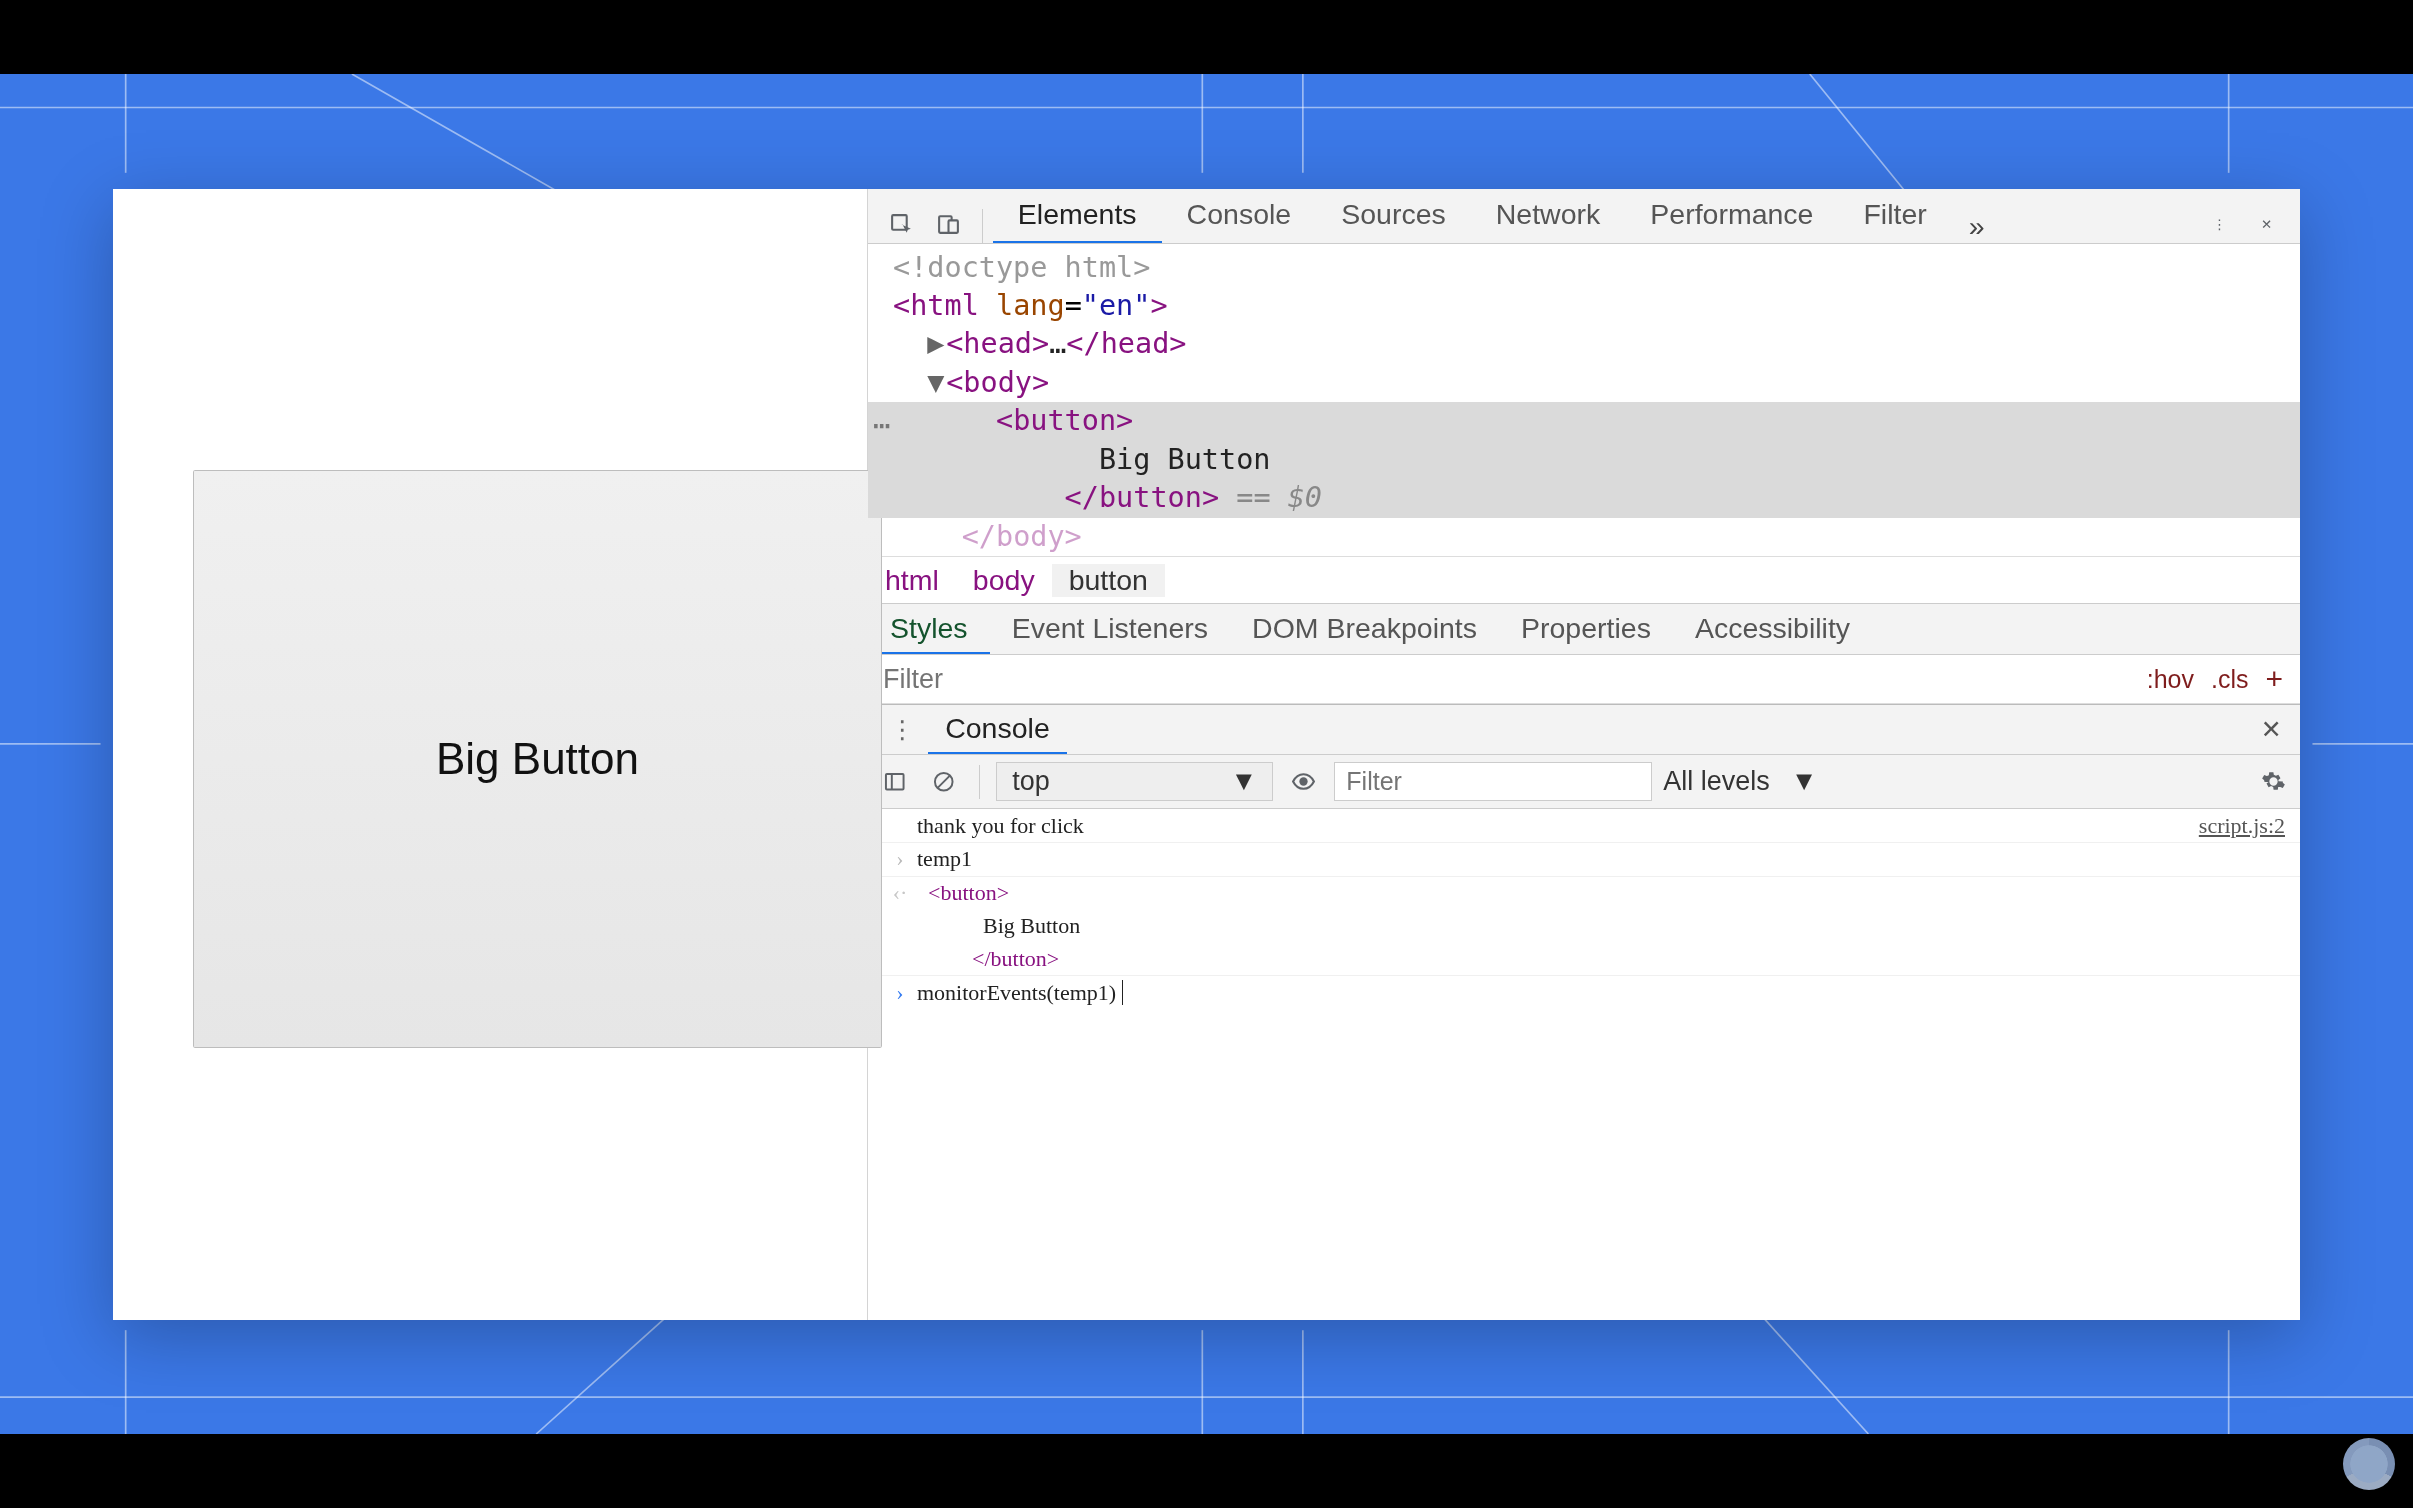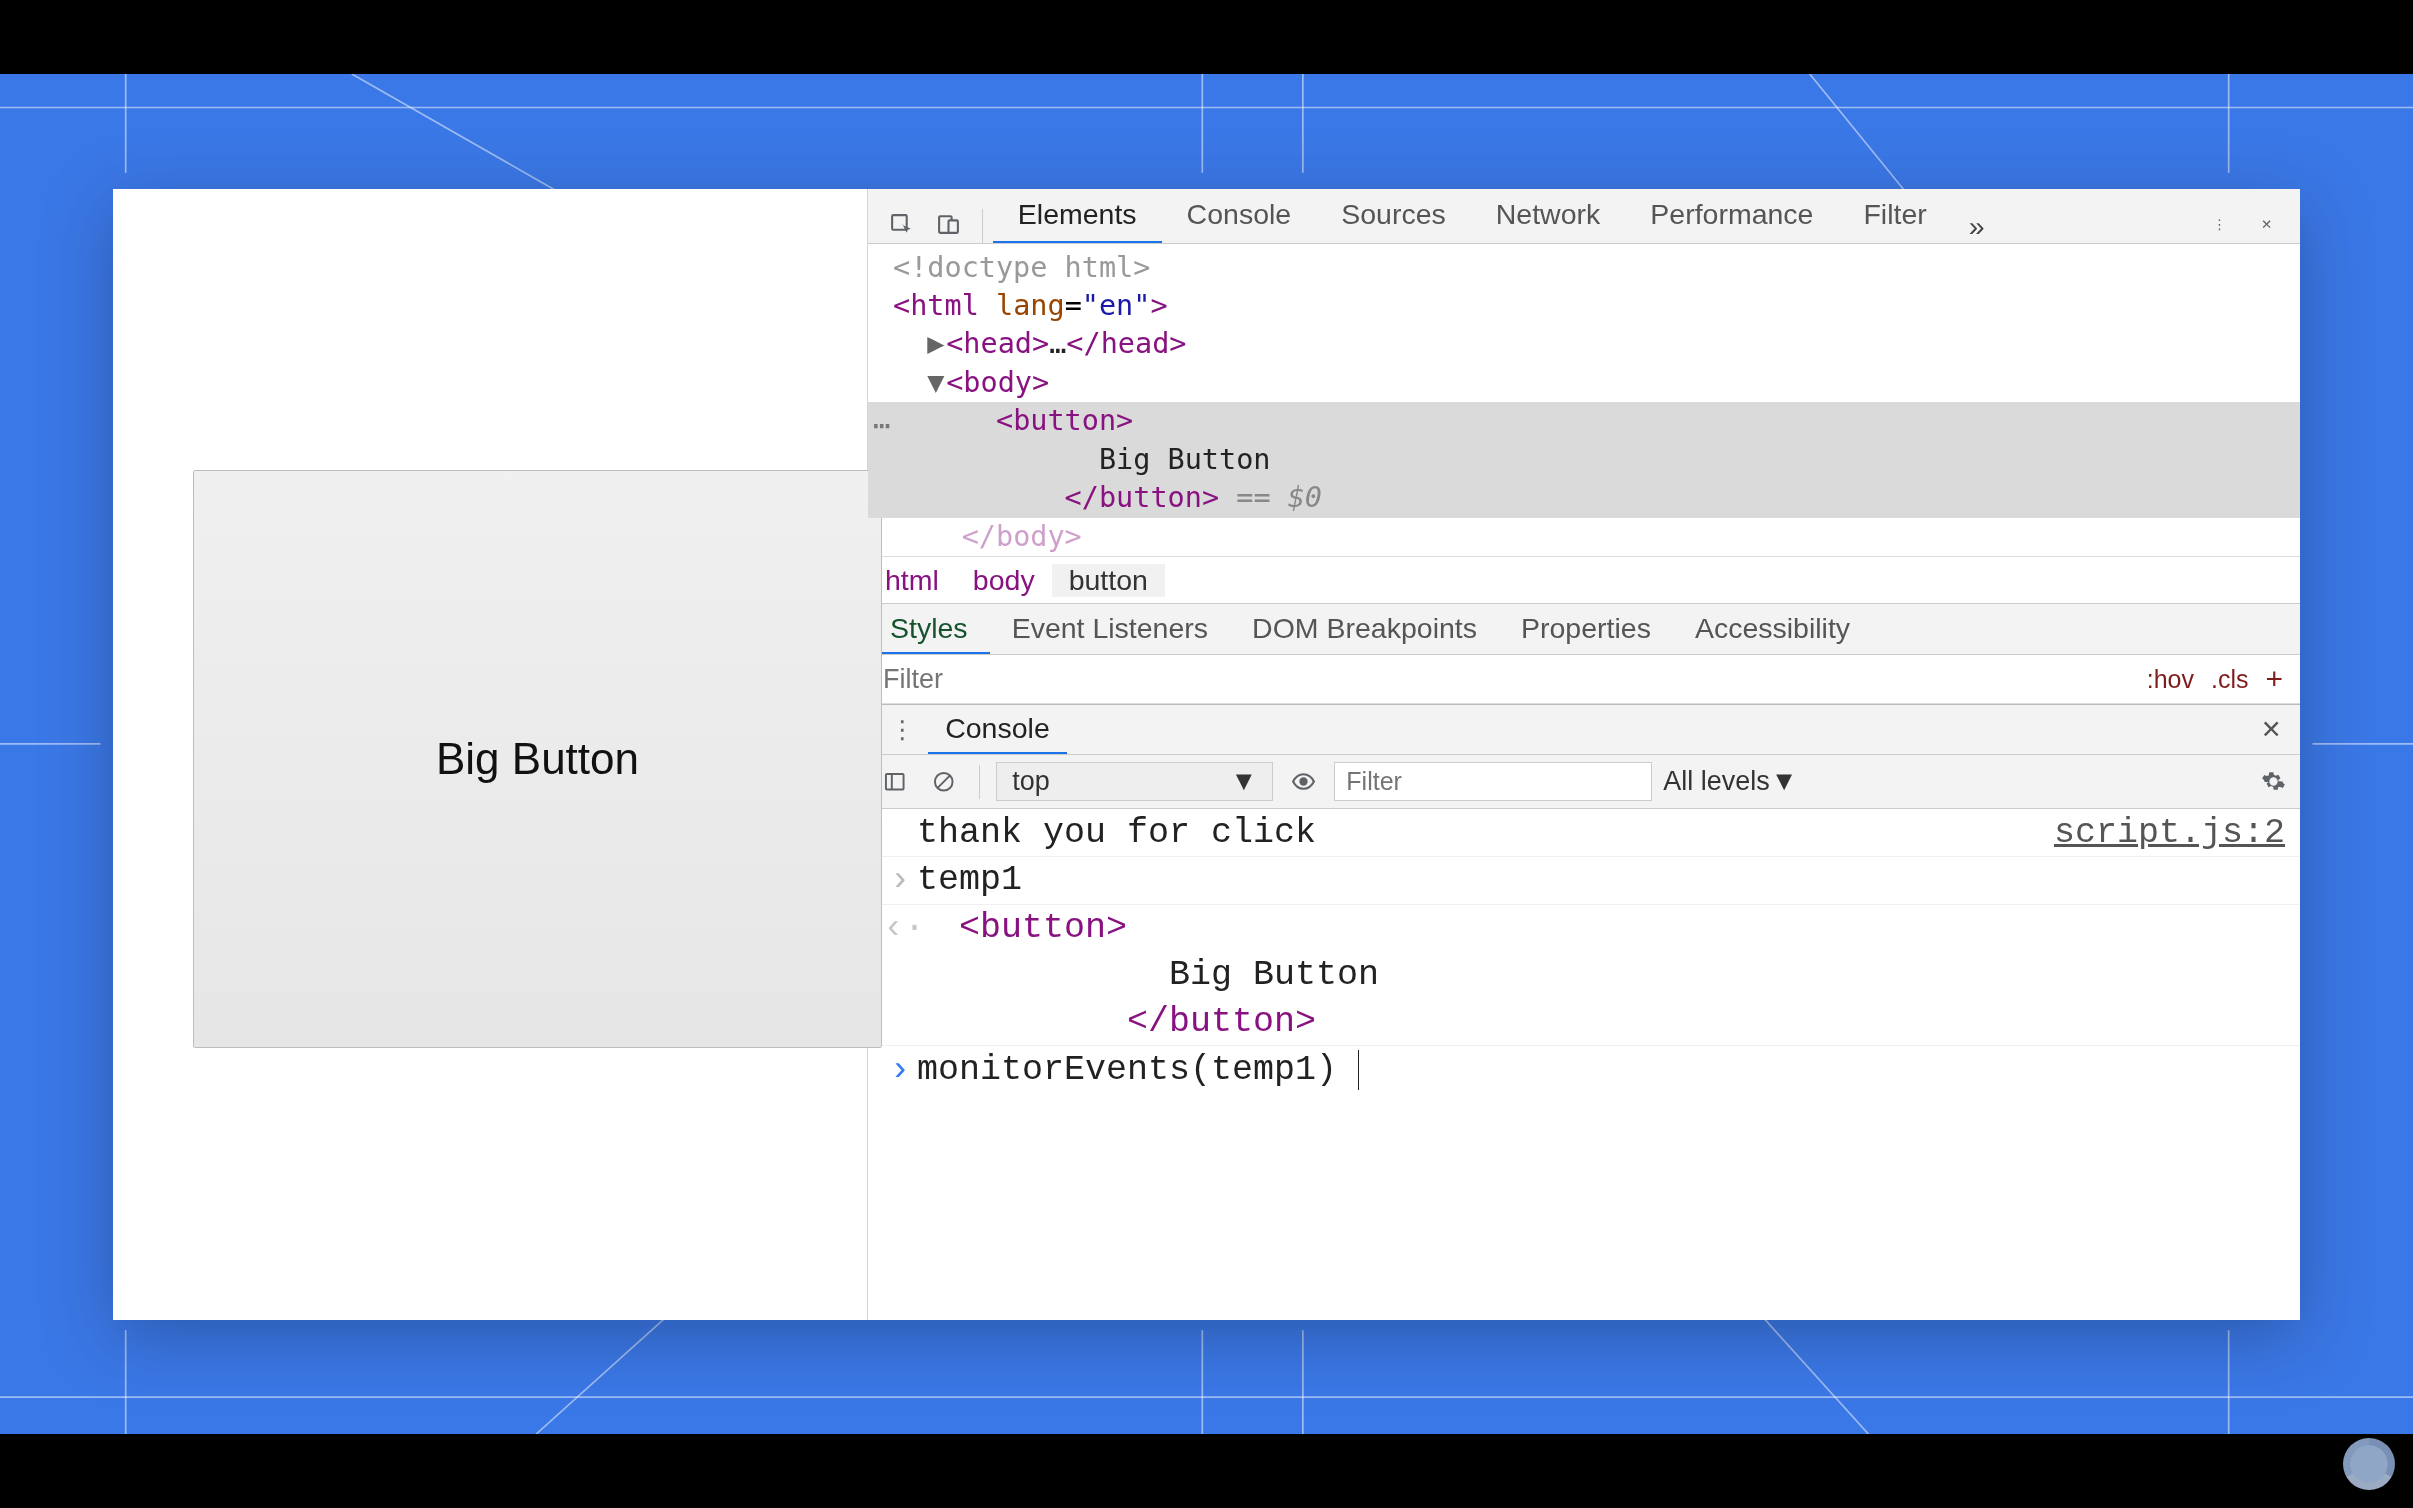--- a/index.html
+++ b/index.html
@@ -174,27 +174,27 @@
 .console-toolbar .divider { width:0.8px; height:34px; background:#ccc; margin: 0 5px; }
 .context-select {
   display:flex; align-items:center; background:#eee; border:0.8px solid #ccc;
   height:39px; padding:0 15px; font-size:27px; color:#333; min-width: 277px;
   justify-content: space-between;
 }
 .console-toolbar input.filter {
   border:0.8px solid #ccc; background:#fff; height:39px; width: 318px;
   font-size: 25px; padding: 0 11.7px; color:#888;
 }
-.levels-dd { font-size: 27px; color:#333; display:flex; align-items:center; gap:1px; }
+.levels-dd { font-size: 27px; color:#333; display:flex; align-items:center; gap:21px; }
 .console-toolbar .spacer { flex:1; }
 .gear { color:#5f6368; }
 
 .console-body {
   flex:1; background:#fff;
-  font-family: Liberation Mono, monospace; font-size: 35px;
+  font-family: Liberation Serif, serif; font-size: 22px;
 }
 .console-row { display:flex; align-items:flex-start; padding: 3.4px 15px; border-bottom: 0.8px solid #f0f0f0; }
 .console-row .pre { white-space: pre; }
 .console-row .ind { width: 34px; text-align:center; }
 .arrow-in { color:#367cf1; }
 .arrow-out { color:#bbb; }
 .src-link { margin-left:auto; color:#555; text-decoration: underline; }
 .cursor { border-right: 1.7px solid #222; animation: none; }
 
 .chrome-badge {

